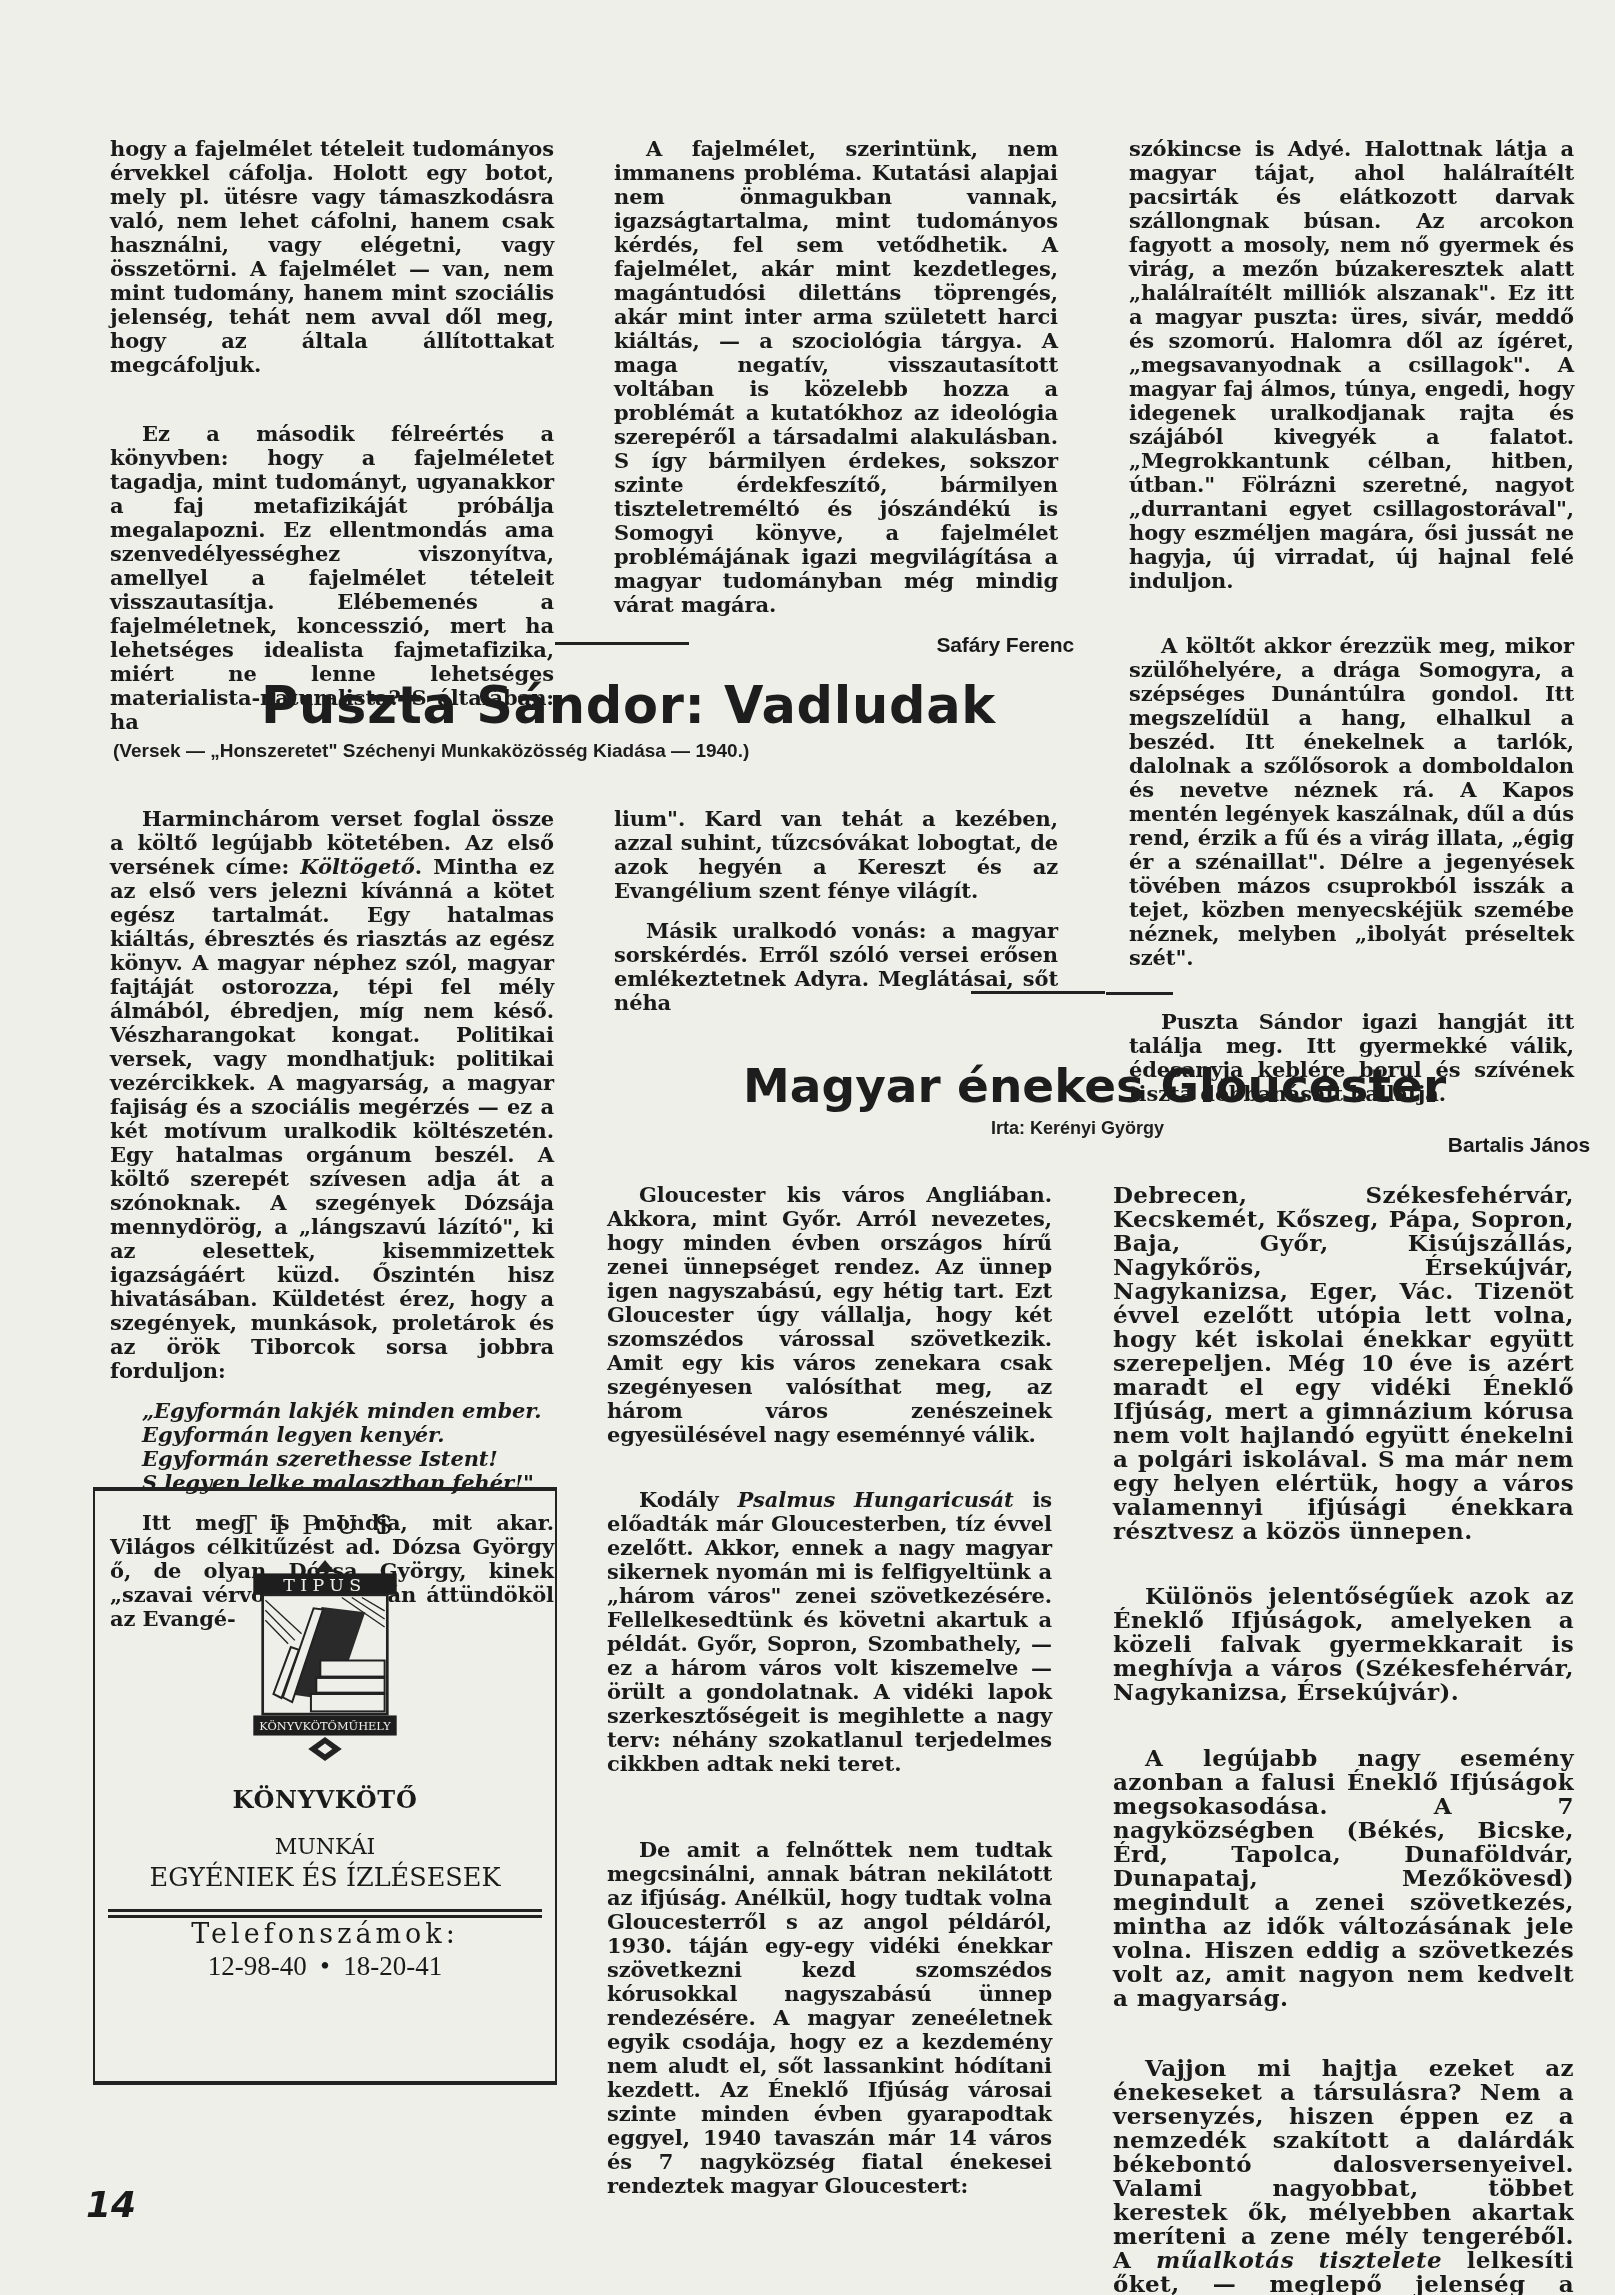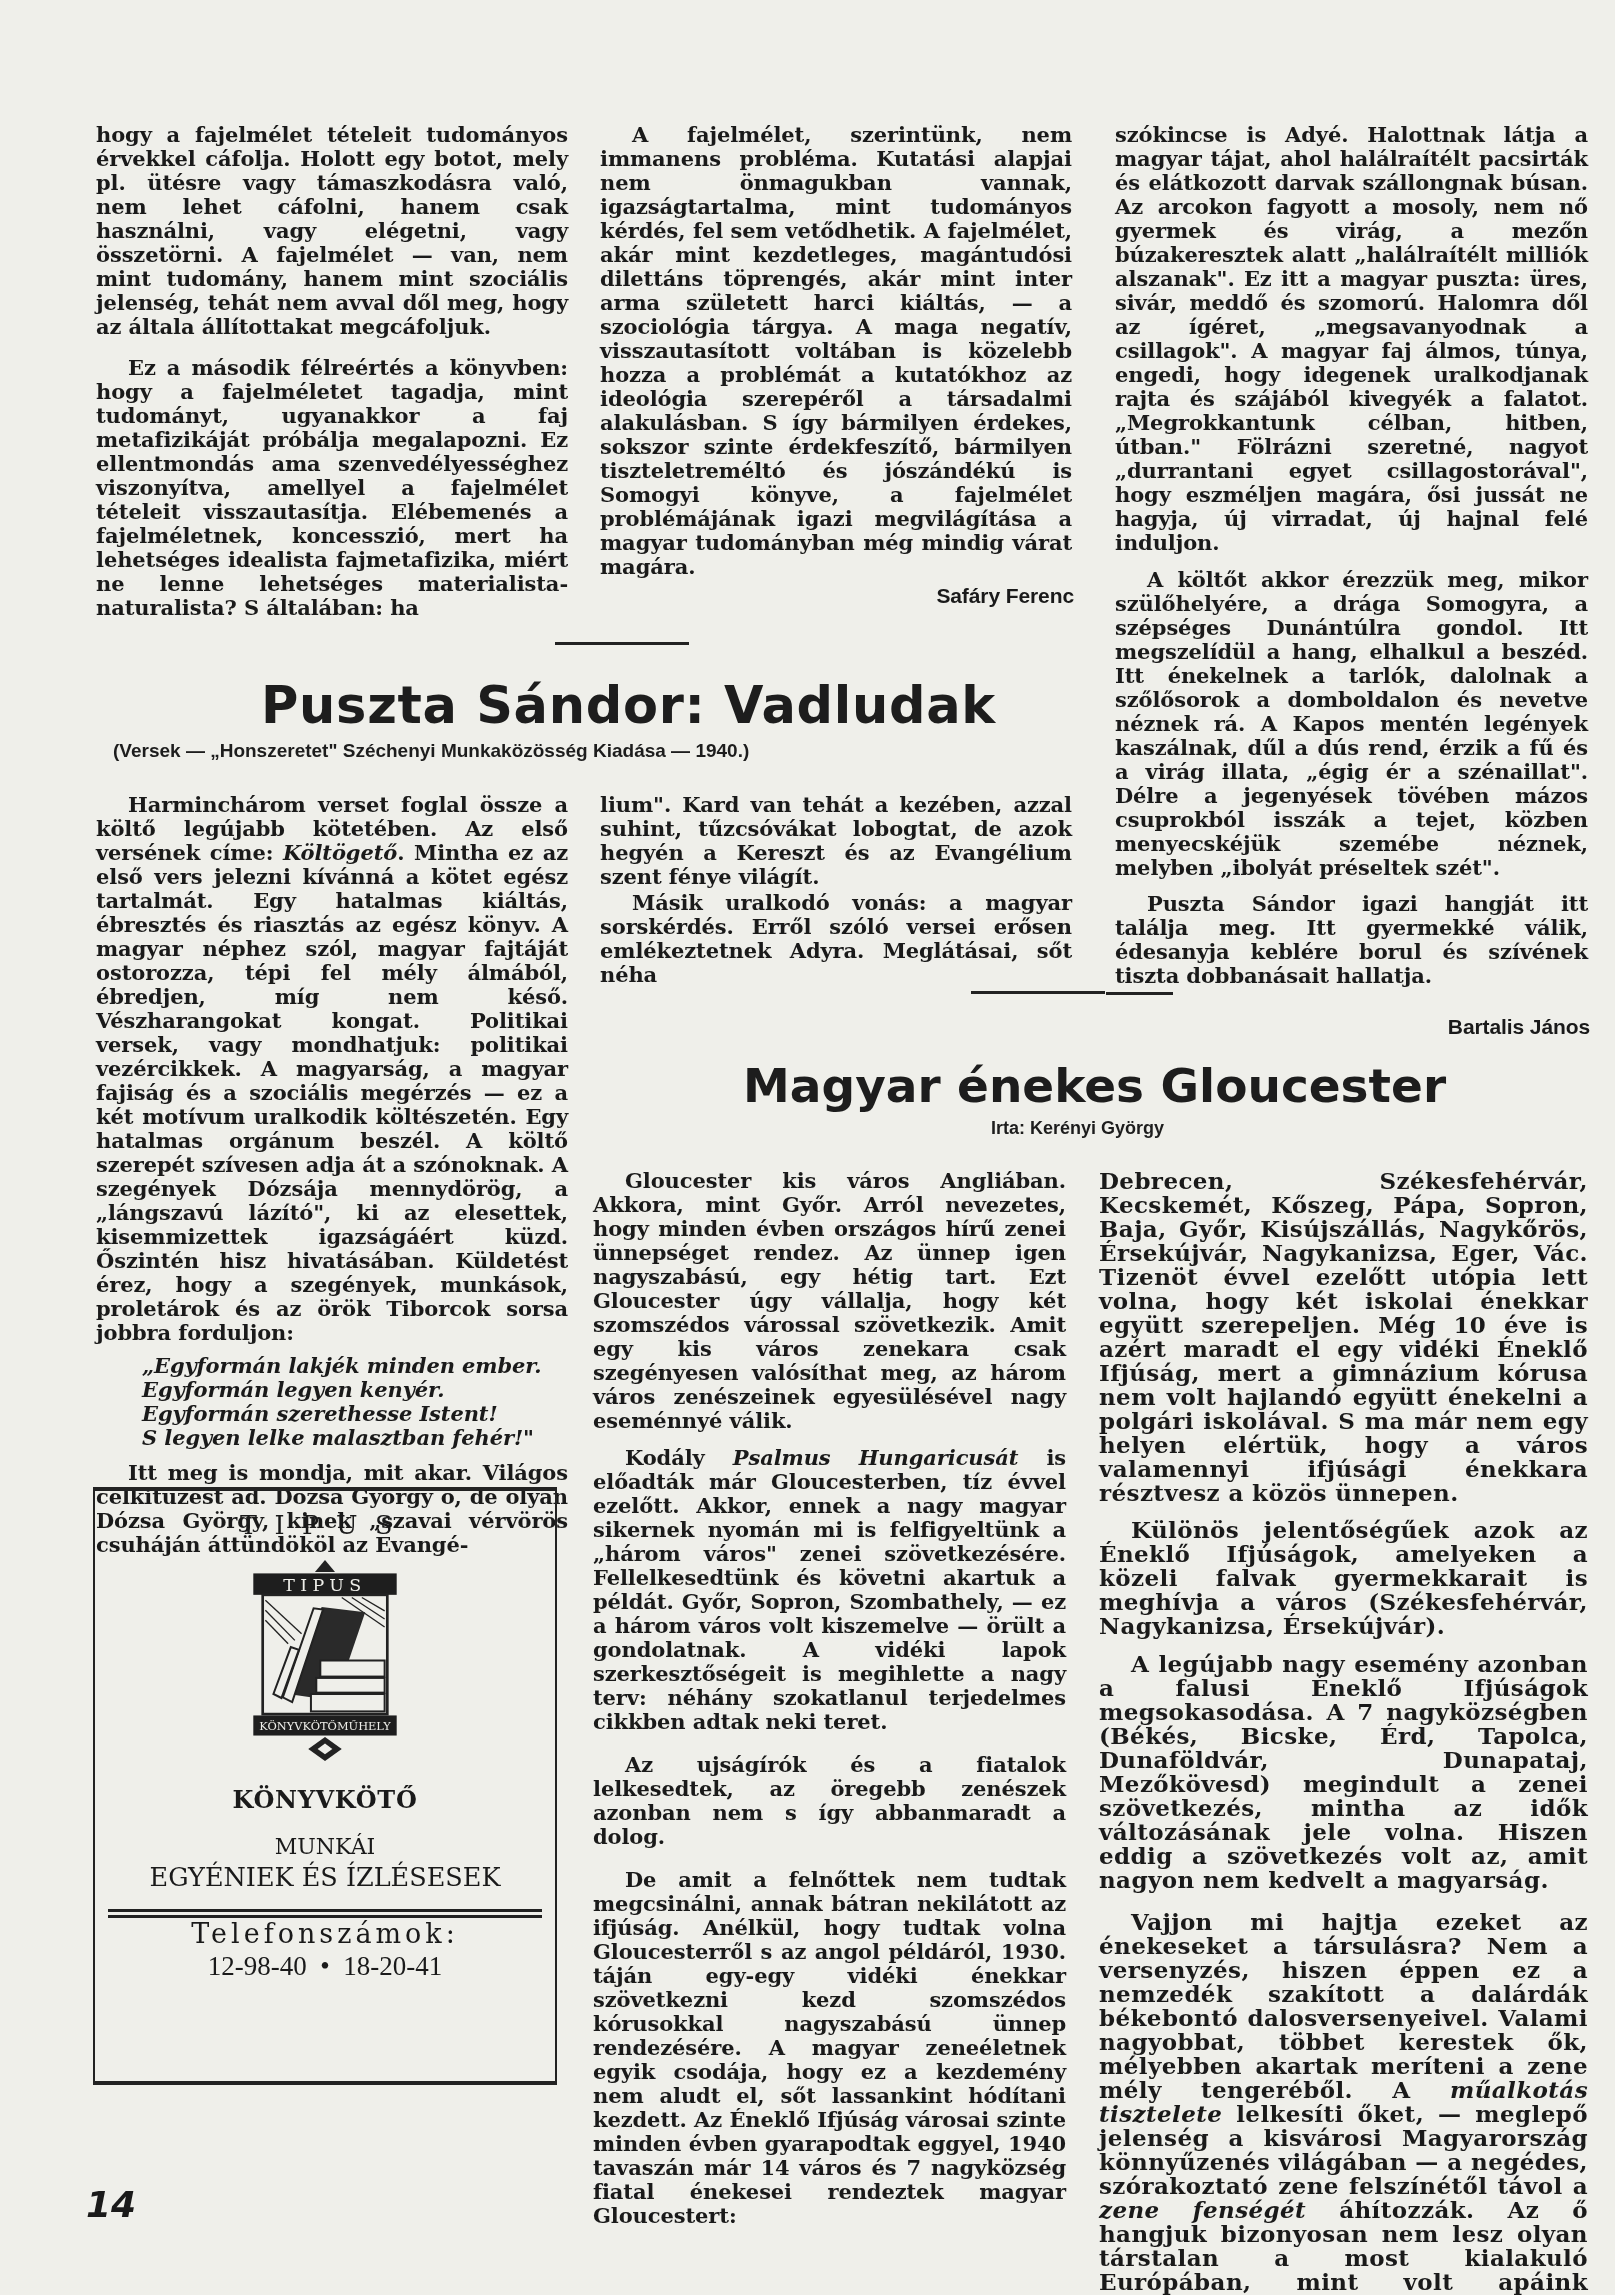--- a/index.html
+++ b/index.html
@@ -1,19 +1,19 @@
 <!DOCTYPE html>
 <html style="font-size:10.7px"><head>
 <meta charset="utf-8">
 <style>
   html, body { margin:0; padding:0; }
   body { width:1616px; height:2295px; background:#efefea; position:relative; overflow:hidden;
     font-family:"DejaVu Serif","Liberation Serif",serif; color:#1a1a1a; }
   .col { position:absolute; font-size:21px; line-height:24px; text-align:justify; font-weight:bold; letter-spacing:-0.1px; }
-  .col p { margin:2px; }
+  .col p { margin:16px; }
   .col p.ind { text-indent:32px; }
   .col .gap { height:13.4px; }
   .sig { text-align:right; font-weight:900; font-family:"Liberation Sans","DejaVu Sans",sans-serif; margin-top:5px; }
   .rule { position:absolute; height:3.4px; background:#222; }
   .headline { position:absolute; font-family:"DejaVu Sans","Liberation Sans",sans-serif; font-weight:900; color:#1d1d1d; white-space:nowrap; }
   .sub { position:absolute; font-family:"Liberation Sans","DejaVu Sans",sans-serif; font-weight:900; white-space:nowrap; color:#1d1d1d; }
   .poem { padding-left:48px; font-style:italic; margin:9.4px 0 10.7px 0; }
   .poem div { line-height:24px; }
   .ad { position:absolute; left:93px; top:1487px; width:460px; height:590px; border-left:2.7px solid #222; border-right:2.7px solid #222; border-top:4px solid #222; border-bottom:4.7px solid #222; font-family:"DejaVu Serif","Liberation Serif",serif; text-align:center; }
   .ad .addr { font-size:31px; margin-top:20px; letter-spacing:0.7px; }
@@ -76,21 +76,20 @@
 <div class="rule" style="left:1106px; top:992px; width:67px; height:2.7px;"></div>
 
 <div class="headline" style="left:743px; top:1058px; font-size:47px;">Magyar énekes Gloucester</div>
 <div class="sub" style="left:991px; top:1118px; font-size:18px;">Irta: Kerényi György</div>
 
 <div class="col" style="left:591px; top:1167px; width:477px; font-weight:bold;">
   <p class="ind">Gloucester kis város Angliában. Akkora, mint Győr. Arról nevezetes, hogy minden évben országos hírű zenei ünnepséget rendez. Az ünnep igen nagyszabású, egy hétig tart. Ezt Gloucester úgy vállalja, hogy két szomszédos várossal szövetkezik. Amit egy kis város zenekara csak szegényesen valósíthat meg, az három város zenészeinek egyesülésével nagy eseménnyé válik.</p>
   <div class="gap" style="height:9.4px"></div>
   <p class="ind"><span>Kodály </span><em>Psalmus Hungaricusát</em><span> is előadták már Gloucesterben, tíz évvel ezelőtt. Akkor, ennek a nagy magyar sikernek nyomán mi is felfigyeltünk a „három város" zenei szövetkezésére. Fellelkesedtünk és követni akartuk a példát. Győr, Sopron, Szombathely, — ez a három város volt kiszemelve — örült a gondolatnak. A vidéki lapok szerkesztőségeit is megihlette a nagy terv: néhány szokatlanul terjedelmes cikkben adtak neki teret.</span></p>
   <div class="gap" style="height:14.7px"></div>
-  <p class="ind">Az ujságírók és a fiatalok lelkesedtek, az öregebb zenészek azonban nem s így abbanmaradt a dolog.</p>
   <div class="gap" style="height:14.7px"></div>
   <p class="ind">De amit a felnőttek nem tudtak megcsinálni, annak bátran nekilátott az ifjúság. Anélkül, hogy tudtak volna Gloucesterről s az angol példáról, 1930. táján egy-egy vidéki énekkar szövetkezni kezd szomszédos kórusokkal nagyszabású ünnep rendezésére. A magyar zeneéletnek egyik csodája, hogy ez a kezdemény nem aludt el, sőt lassankint hódítani kezdett. Az Éneklő Ifjúság városai szinte minden évben gyarapodtak eggyel, 1940 tavaszán már 14 város és 7 nagyközség fiatal énekesei rendeztek magyar Gloucestert:</p>
 </div>
 
 <div class="col" style="left:1097px; top:1167px; width:493px; font-size:23px; letter-spacing:0.4px;">
   <p>Debrecen, Székesfehérvár, Kecskemét, Kőszeg, Pápa, Sopron, Baja, Győr, Kisújszállás, Nagykőrös, Érsekújvár, Nagykanizsa, Eger, Vác. Tizenöt évvel ezelőtt utópia lett volna, hogy két iskolai énekkar együtt szerepeljen. Még 10 éve is azért maradt el egy vidéki Éneklő Ifjúság, mert a gimnázium kórusa nem volt hajlandó együtt énekelni a polgári iskolával. S ma már nem egy helyen elértük, hogy a város valamennyi ifjúsági énekkara résztvesz a közös ünnepen.</p>
   <div class="gap" style="height:9.4px"></div>
   <p class="ind">Különös jelentőségűek azok az Éneklő Ifjúságok, amelyeken a közeli falvak gyermekkarait is meghívja a város (Székesfehérvár, Nagykanizsa, Érsekújvár).</p>
   <div class="gap" style="height:9.4px"></div>
   <p class="ind">A legújabb nagy esemény azonban a falusi Éneklő Ifjúságok megsokasodása. A 7 nagyközségben (Békés, Bicske, Érd, Tapolca, Dunaföldvár, Dunapataj, Mezőkövesd) megindult a zenei szövetkezés, mintha az idők változásának jele volna. Hiszen eddig a szövetkezés volt az, amit nagyon nem kedvelt a magyarság.</p>

